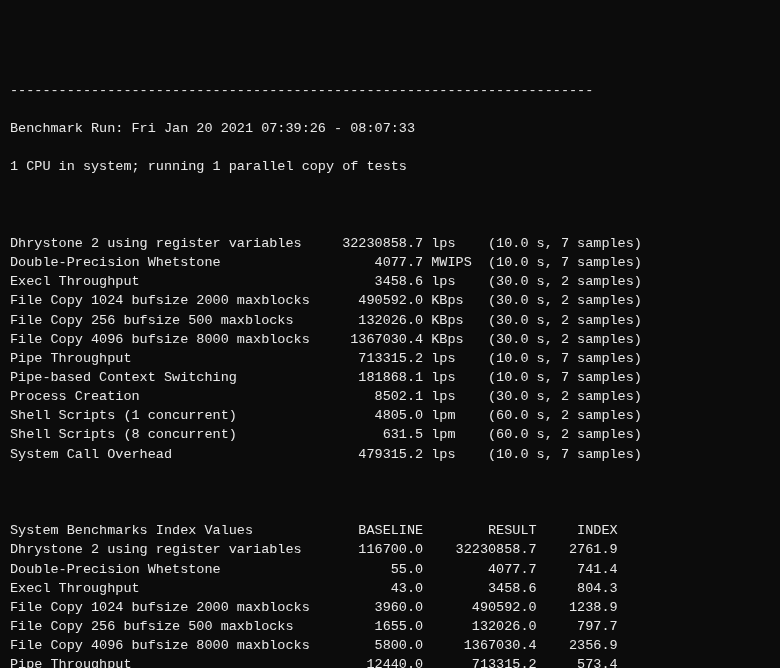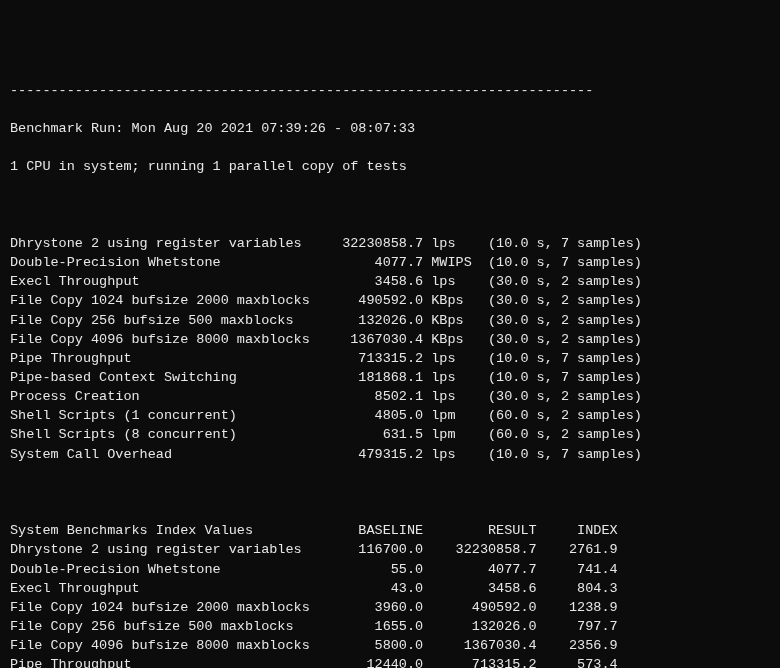--- a/index.html
+++ b/index.html
@@ -17,21 +17,21 @@
     }
     .divider { letter-spacing: 0; }
     .row { display: block; }
   </style>
 </head>
 <body>
 
 
 
 <span class="row divider">------------------------------------------------------------------------</span>
-<span class="row">Benchmark Run: Mon Aug 20 2021 07:39:26 - 08:07:33</span>
+<span class="row">Benchmark Run: Fri Jan 20 2021 07:39:26 - 08:07:33</span>
 <span class="row">1 CPU in system; running 1 parallel copy of tests</span>
 <span class="row"> </span>
 <div id="tests"><span class="row">Dhrystone 2 using register variables     32230858.7 lps    (10.0 s, 7 samples)</span><span class="row">Double-Precision Whetstone                   4077.7 MWIPS  (10.0 s, 7 samples)</span><span class="row">Execl Throughput                             3458.6 lps    (30.0 s, 2 samples)</span><span class="row">File Copy 1024 bufsize 2000 maxblocks      490592.0 KBps   (30.0 s, 2 samples)</span><span class="row">File Copy 256 bufsize 500 maxblocks        132026.0 KBps   (30.0 s, 2 samples)</span><span class="row">File Copy 4096 bufsize 8000 maxblocks     1367030.4 KBps   (30.0 s, 2 samples)</span><span class="row">Pipe Throughput                            713315.2 lps    (10.0 s, 7 samples)</span><span class="row">Pipe-based Context Switching               181868.1 lps    (10.0 s, 7 samples)</span><span class="row">Process Creation                             8502.1 lps    (30.0 s, 2 samples)</span><span class="row">Shell Scripts (1 concurrent)                 4805.0 lpm    (60.0 s, 2 samples)</span><span class="row">Shell Scripts (8 concurrent)                  631.5 lpm    (60.0 s, 2 samples)</span><span class="row">System Call Overhead                       479315.2 lps    (10.0 s, 7 samples)</span></div>
 <span class="row"> </span>
 <div id="index"><span class="row">System Benchmarks Index Values             BASELINE        RESULT     INDEX</span><span class="row">Dhrystone 2 using register variables       116700.0    32230858.7    2761.9</span><span class="row">Double-Precision Whetstone                     55.0        4077.7     741.4</span><span class="row">Execl Throughput                               43.0        3458.6     804.3</span><span class="row">File Copy 1024 bufsize 2000 maxblocks        3960.0      490592.0    1238.9</span><span class="row">File Copy 256 bufsize 500 maxblocks          1655.0      132026.0     797.7</span><span class="row">File Copy 4096 bufsize 8000 maxblocks        5800.0     1367030.4    2356.9</span><span class="row">Pipe Throughput                             12440.0      713315.2     573.4</span></div>
 
 
 
 
 

